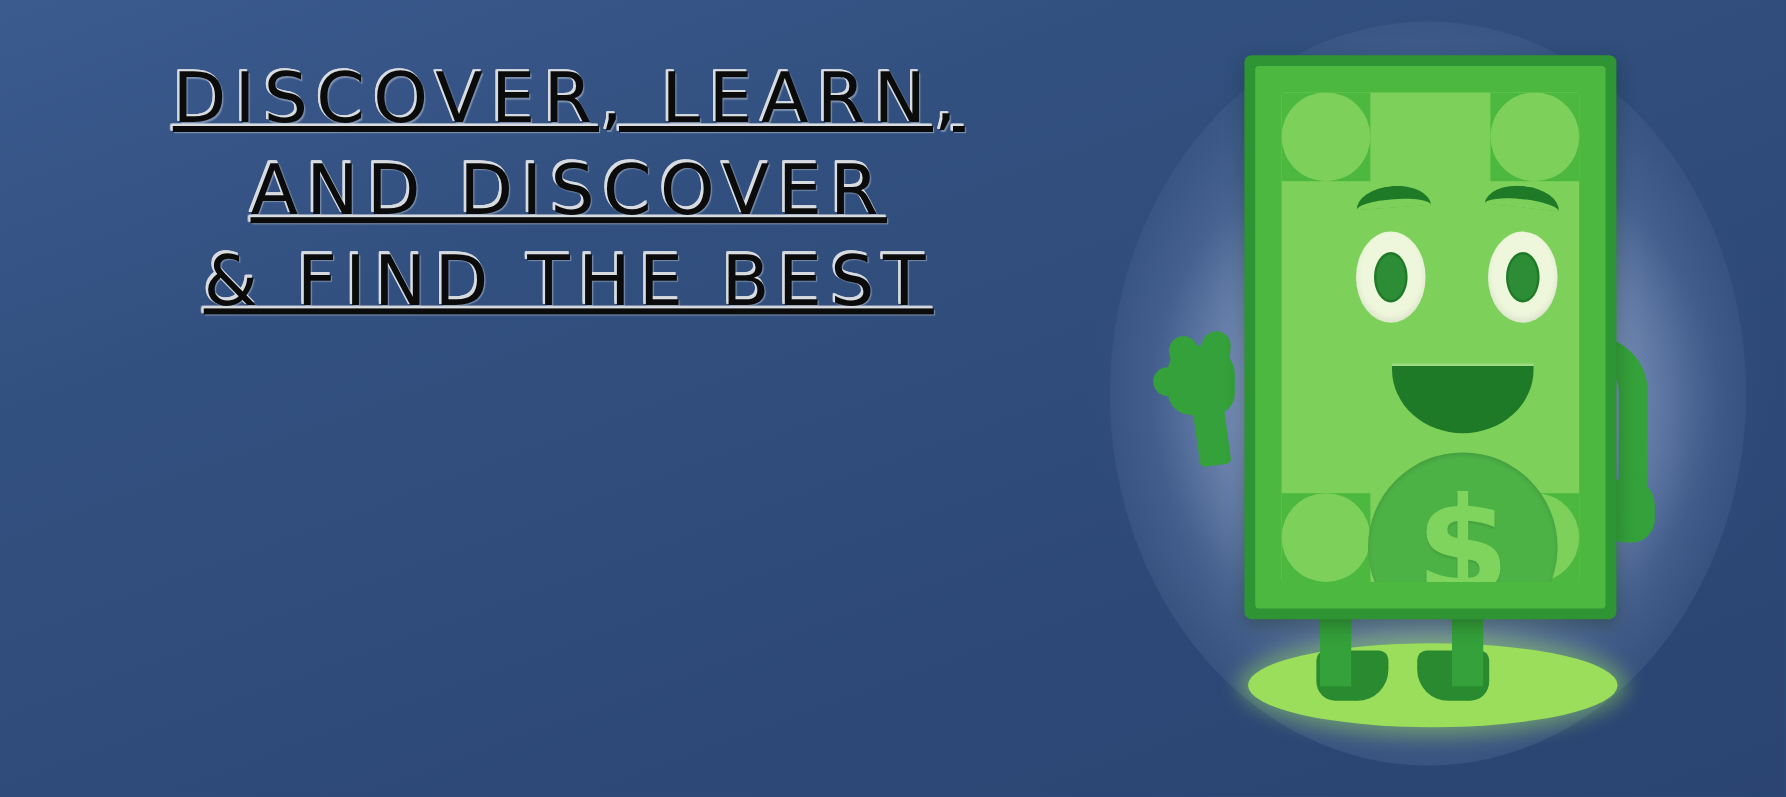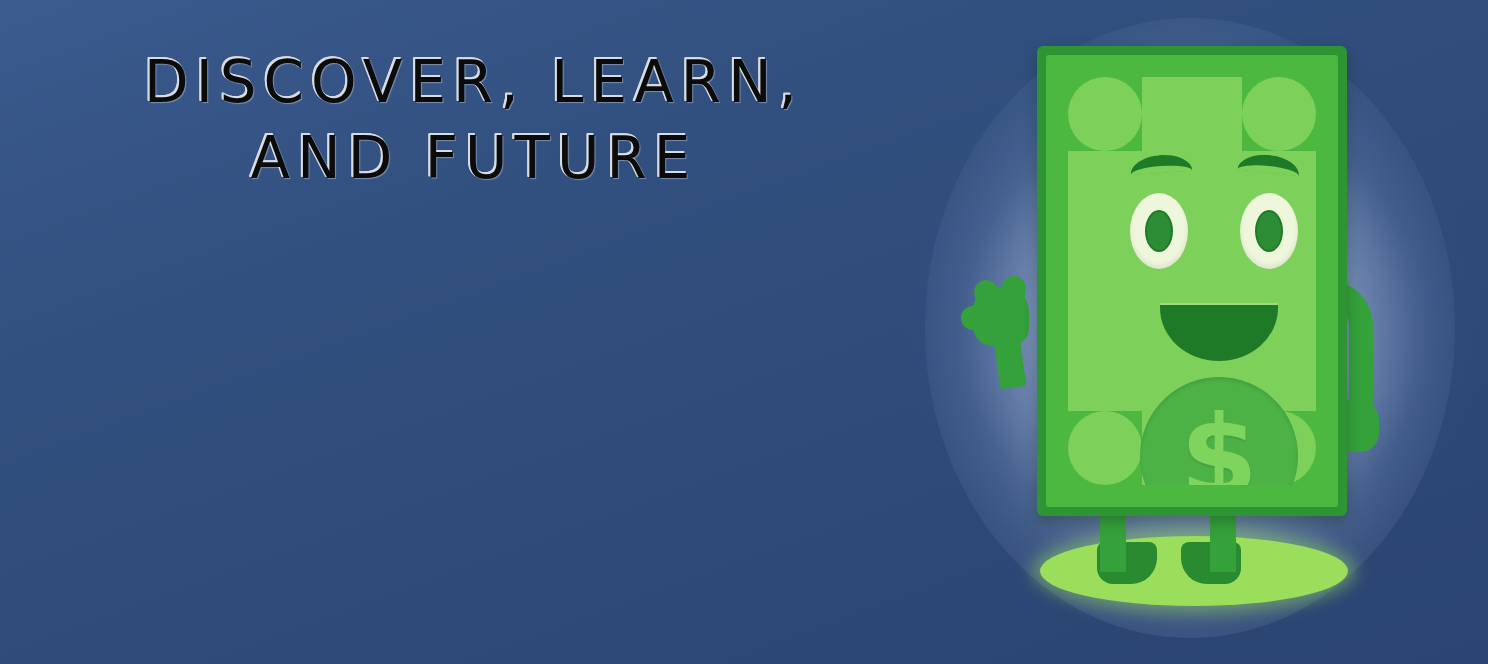--- a/index.html
+++ b/index.html
@@ -41,20 +41,21 @@
     font-size:58px;
     line-height:76px;
     letter-spacing:7px;
     color:#0b0b0b;
     white-space:nowrap;
     text-shadow:
       -2px -2px 0 #d8dce0,
       -2px -1px 0 #d8dce0,
       -1px -2px 0 #d8dce0,
        1px  1px 1px rgba(255,255,255,0.35);
+    text-decoration: underline;
   }
 
   
   #mascot {
     position:absolute;
     left:955px; top:28px;
     width:470px; height:600px;
   }
 
   
@@ -275,21 +276,22 @@
     user-select:none;
   }
 </style>
 </head>
 <body>
 
 <div id="banner">
 
   <div id="headline">
     <span class="hl-line">DISCOVER, LEARN,</span>
-    <span class="hl-line">AND FUTURE</span>
+    <span class="hl-line">AND DISCOVER</span>
+    <span class="hl-line">&amp; FIND THE BEST</span>
   </div>
 
   <div id="mascot">
 
     <div class="glow"></div>
     <div class="ground"></div>
 
     <div class="foot left"></div>
     <div class="foot right"></div>
     <div class="leg left"></div>

